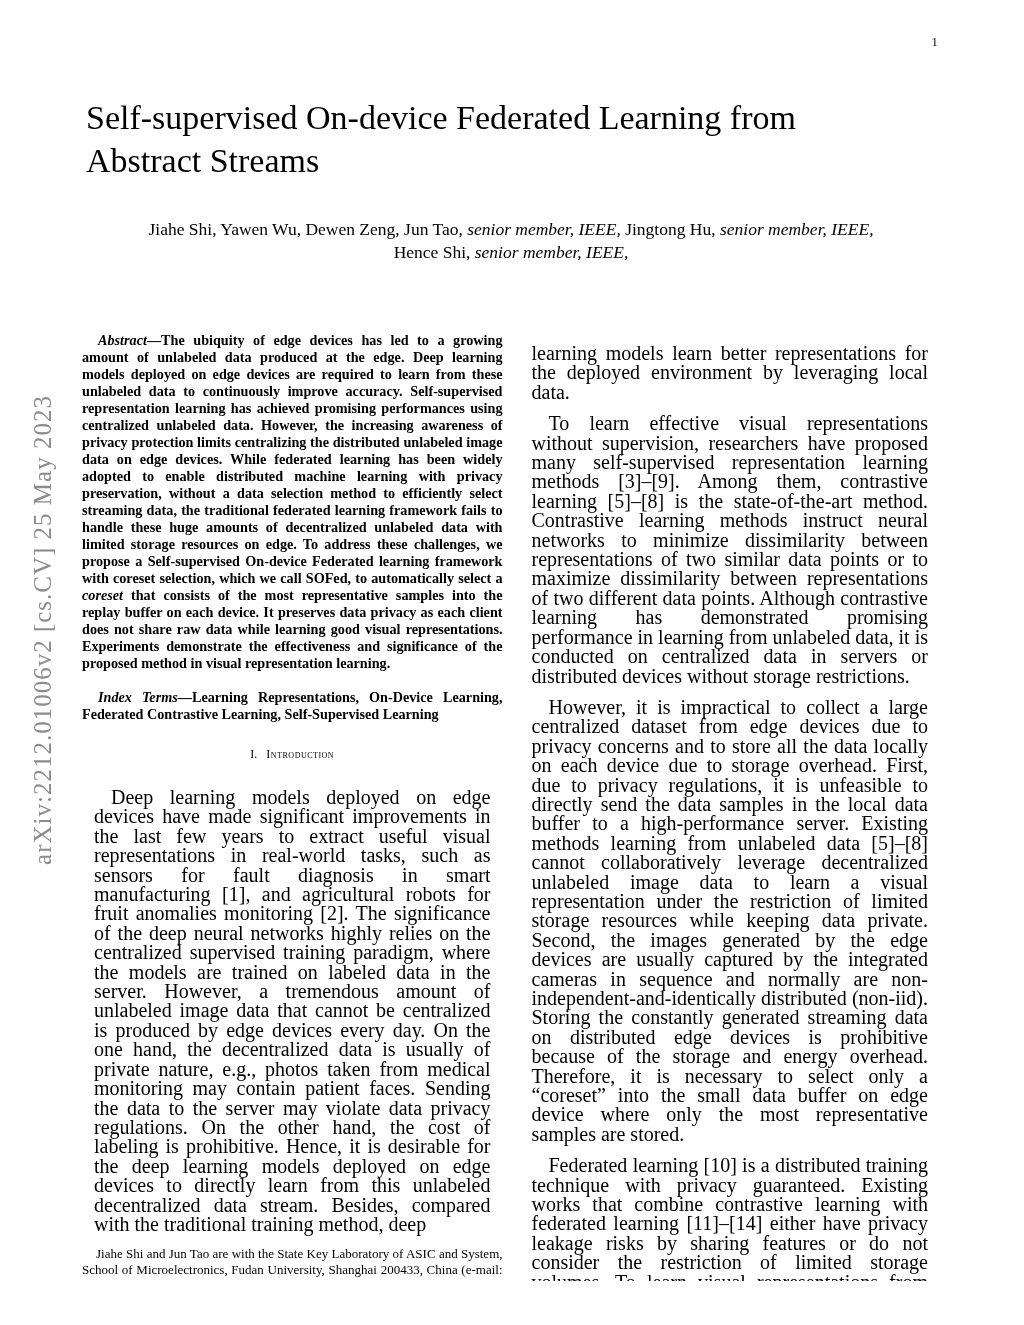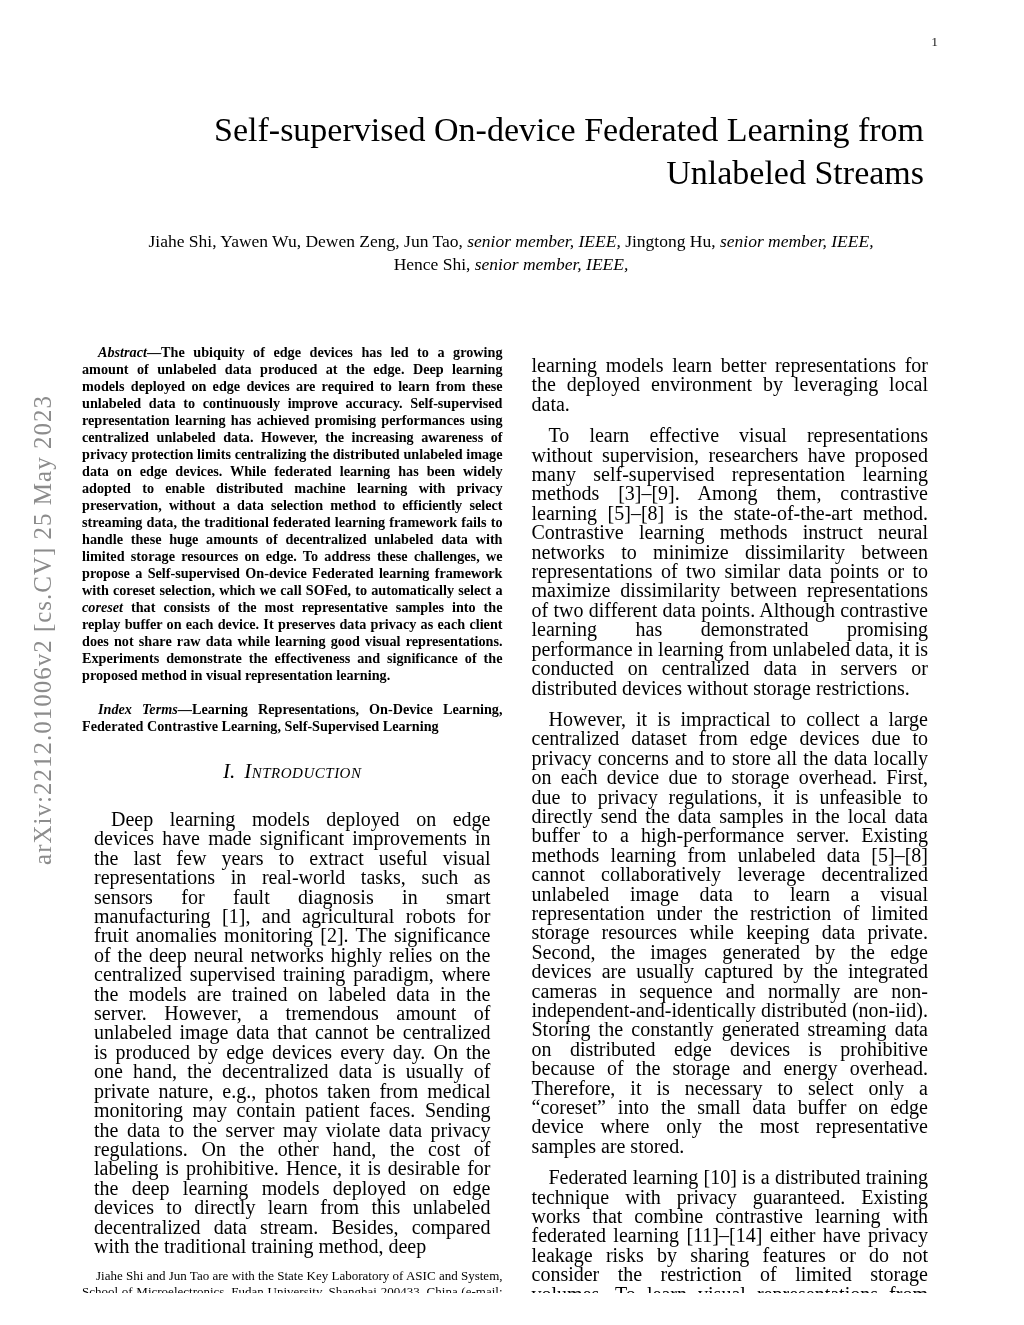--- a/index.html
+++ b/index.html
@@ -17,41 +17,40 @@
   }
   .watermark {
     position: absolute; left: 43px; top: 630px;
     transform: translate(-50%, -50%) rotate(-90deg);
     white-space: nowrap;
     font-size: 25px; color: #8c8c8c;
     letter-spacing: 1px;
   }
   .page-inner { padding: 92px 84px 0 82px; }
 
-  .title { text-align: right; font-size: 34px; line-height: 43px; font-weight: normal; margin: 16px; }
+  .title { text-align: left; font-size: 34px; line-height: 43px; font-weight: normal; margin: 4px; }
   .authors { text-align: center; font-size: 17.5px; line-height: 23px; margin-top: 36px; }
   .italic { font-style: italic; }
 
   .columns { display: flex; gap: 17px; margin-top: 68px; height: 949px; overflow: hidden; }
   .col { width: 50%; text-align: justify; hyphens: auto; -webkit-hyphens: auto; }
   .col-left { display: flex; flex-direction: column; }
 
   .abstract, .index-terms {
     font-weight: bold; font-size: 14.2px; line-height: 17px; margin: 0;
   }
   .abstract { text-indent: 16px; }
   .index-terms { text-indent: 16px; margin-top: 17px; }
   .lead-label { font-style: italic; font-weight: bold; }
   .bold-italic { font-style: italic; font-weight: bold; }
 
   .section-heading {
     text-align: center; text-indent: 0;
-    font-size: 21px; font-weight: normal;
+    font-size: 12px; font-weight: normal;
     margin: 24px 0 14px 0;
-    font-style: italic;
   }
   .section-heading .sc { font-variant: small-caps; letter-spacing: 0.5px; }
   .section-heading .sec-num { margin-right: 9px; }
 
   .body-par { font-size: 20px; line-height: 19.4px; margin: 12px; text-indent: 17px; }
   .noindent { text-indent: 0; }
 
   .footnotes { margin-top: auto; font-size: 13px; line-height: 16px; }
   .footnotes p { margin: 0; text-indent: 14px; text-align: justify; }
 </style>
@@ -59,21 +58,21 @@
 <body>
 
 <div class="page-number">1</div>
 
 <div class="watermark">arXiv:2212.01006v2  [cs.CV]  25 May 2023</div>
 
 <div class="page-inner">
 
   <h1 class="title">
     <span style="display:block">Self-supervised On-device Federated Learning from</span>
-    <span style="display:block">Unlabeled Streams</span>
+    <span style="display:block">Abstract Streams</span>
   </h1>
 
   <div class="authors">
     <div>
       <span>Jiahe Shi, Yawen Wu, Dewen Zeng, Jun Tao, </span><span class="italic">senior member, IEEE,</span><span> Jingtong Hu, </span><span class="italic">senior member, IEEE,</span>
     </div>
     <div>
       <span>Hence Shi, </span><span class="italic">senior member, IEEE,</span>
     </div>
   </div>

